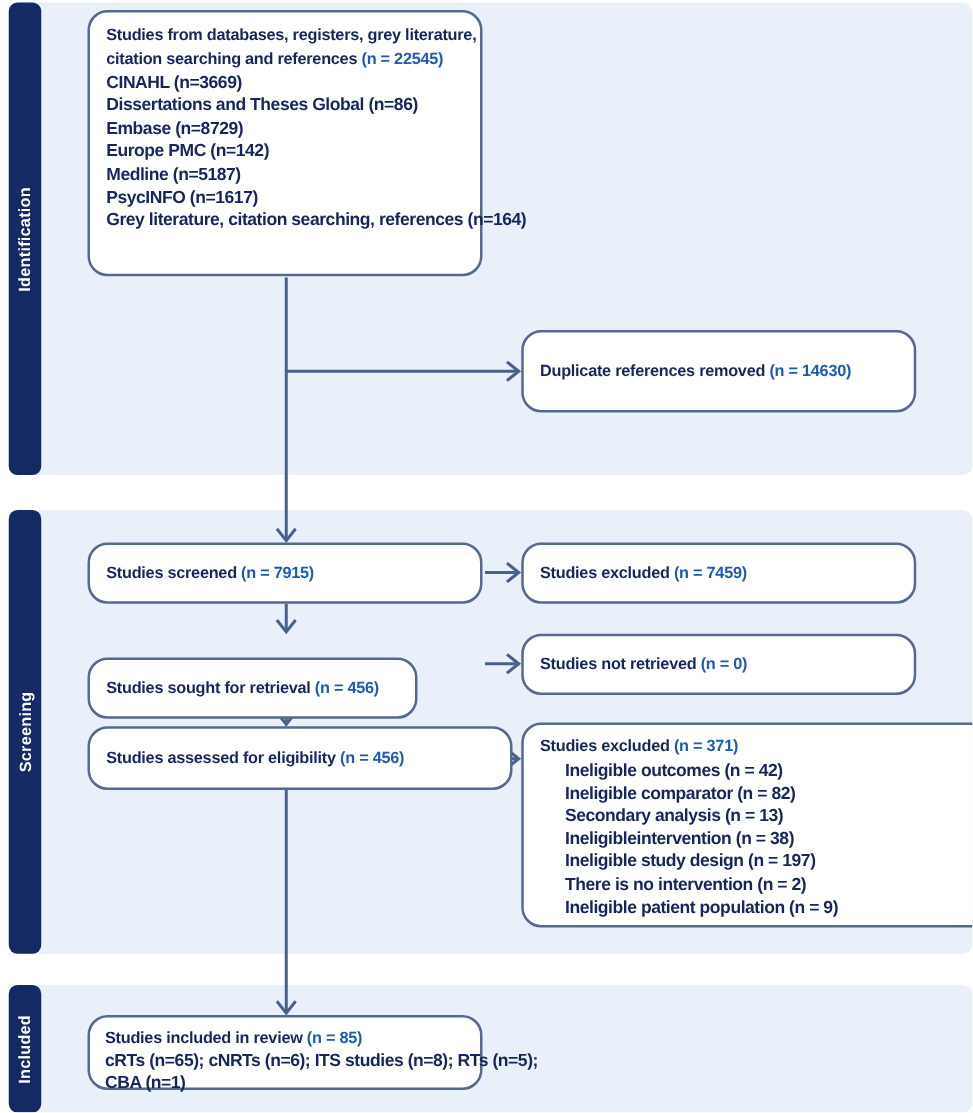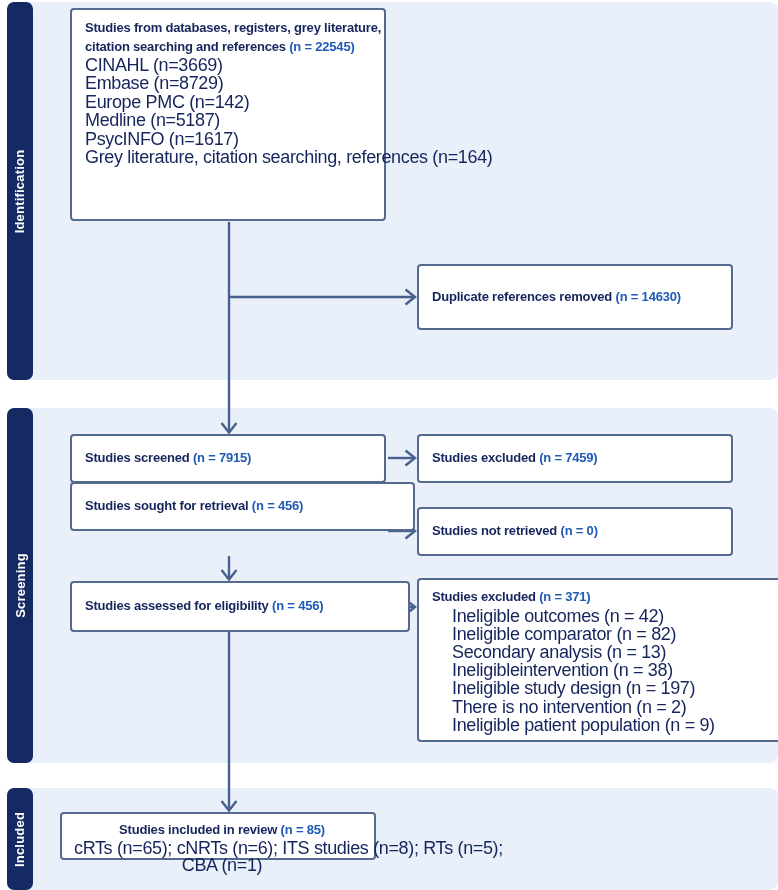--- a/index.html
+++ b/index.html
@@ -42,21 +42,21 @@
     white-space: nowrap;
     color: #ffffff;
     font-size: 13px;
     font-weight: 700;
     letter-spacing: 0.2px;
   }
   .fbox {
     position: absolute;
     background: var(--box-bg);
     border: 2px solid var(--box-border);
-    border-radius: 4px;
+    border-radius: 16px;
   }
   .fbox.center {
     display: flex;
     align-items: center;
     padding-left: 13px;
     padding-right: 4px;
   }
   .box-title {
     font-size: 13px;
     font-weight: 700;
@@ -64,22 +64,22 @@
     letter-spacing: -0.2px;
     line-height: 18.5px;
     white-space: nowrap;
   }
   .box-title.wrapline { white-space: nowrap; }
   .n-value {
     color: var(--text-blue);
     font-weight: 700;
   }
   .box-line {
-    font-size: 18px;
-    font-weight: 400;
+    font-size: 14px;
+    font-weight: 700;
     color: var(--text-dark);
     letter-spacing: -0.35px;
     line-height: 18.4px;
     white-space: nowrap;
   }
   #box-identification { padding: 9px 4px 0 13px; }
   #box-excluded-eligibility { padding: 8px 4px 0 13px; }
   #box-excluded-eligibility .box-line { padding-left: 20px; line-height: 18.2px; }
   #box-included { padding: 7px 4px 0 12px; }
   #box-included .box-line { line-height: 17.5px; }
@@ -134,41 +134,42 @@
   </div>
   <div class="bar" style="left:7px; top:788px; height:102px;">
     <span class="bar-label">Included</span>
   </div>
 
   <div class="fbox" id="box-identification" style="left:70px; top:8px; width:316px; height:213px;">
     <div class="box-title wrapline">Studies from databases, registers, grey literature,</div>
     <div class="box-title wrapline"><span>citation searching and references</span> <span class="n-value">(n = 22545)</span></div>
     <div>
         <div class="box-line">CINAHL (n=3669)</div>
+        <div class="box-line">Dissertations and Theses Global (n=86)</div>
         <div class="box-line">Embase (n=8729)</div>
         <div class="box-line">Europe PMC (n=142)</div>
         <div class="box-line">Medline (n=5187)</div>
         <div class="box-line">PsycINFO (n=1617)</div>
         <div class="box-line">Grey literature, citation searching, references (n=164)</div>
       </div>
   </div>
 
   <div class="fbox center" style="left:417px; top:264px; width:316px; height:66px;">
     <div class="box-title"><span>Duplicate references removed</span> <span class="n-value">(n = 14630)</span></div>
   </div>
 
   <div class="fbox center" style="left:70px; top:434px; width:316px; height:49px;text-align:center;">
     <div class="box-title"><span>Studies screened</span> <span class="n-value">(n = 7915)</span></div>
   </div>
 
   <div class="fbox center" style="left:417px; top:434px; width:316px; height:49px;text-align:right;">
     <div class="box-title"><span>Studies excluded</span> <span class="n-value">(n = 7459)</span></div>
   </div>
 
-  <div class="fbox center" style="left:70px; top:482px; width:345px; height:49px;">
+  <div class="fbox center" style="left:70px; top:526px; width:264px; height:49px;">
     <div class="box-title"><span>Studies sought for retrieval</span> <span class="n-value">(n = 456)</span></div>
   </div>
 
   <div class="fbox center" style="left:417px; top:507px; width:316px; height:49px;">
     <div class="box-title"><span>Studies not retrieved</span> <span class="n-value">(n = 0)</span></div>
   </div>
 
   <div class="fbox center" style="left:70px; top:581px; width:340px; height:51px;">
     <div class="box-title"><span>Studies assessed for eligibility</span> <span class="n-value">(n = 456)</span></div>
   </div>
@@ -179,21 +180,21 @@
         <div class="box-line">Ineligible outcomes (n = 42)</div>
         <div class="box-line">Ineligible comparator (n = 82)</div>
         <div class="box-line">Secondary analysis (n = 13)</div>
         <div class="box-line">Ineligibleintervention (n = 38)</div>
         <div class="box-line">Ineligible study design (n = 197)</div>
         <div class="box-line">There is no intervention (n = 2)</div>
         <div class="box-line">Ineligible patient population (n = 9)</div>
       </div>
   </div>
 
-  <div class="fbox" id="box-included" style="left:60px; top:812px; width:316px; height:48px;text-align:center;">
+  <div class="fbox" id="box-included" style="left:70px; top:812px; width:316px; height:60px;">
     <div class="box-title"><span>Studies included in review</span> <span class="n-value">(n = 85)</span></div>
     <div>
         <div class="box-line">cRTs (n=65);  cNRTs (n=6); ITS studies (n=8); RTs (n=5);</div>
         <div class="box-line">CBA (n=1)</div>
       </div>
   </div>
 
 </div>
 
 </body></html>

